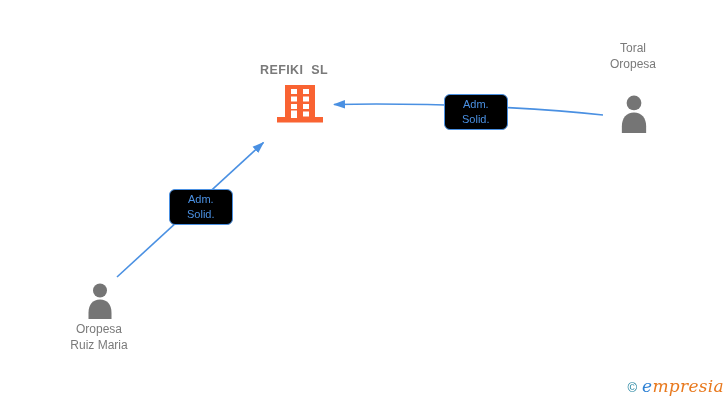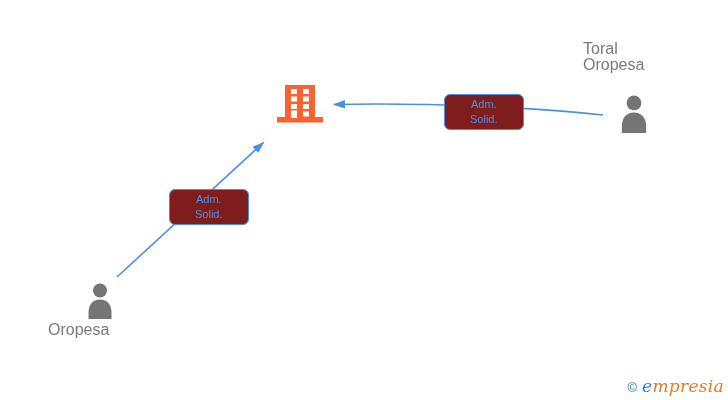--- a/index.html
+++ b/index.html
@@ -14,32 +14,32 @@
   .abs { position: absolute; }
   .edges-svg { position: absolute; left: 0; top: 0; width: 728px; height: 400px; }
   .company-name {
     font-weight: bold;
     font-size: 12.5px;
     letter-spacing: 0.4px;
     text-align: center;
     white-space: pre;
   }
   .person-label {
-    font-size: 16px;
+    font-size: 12px;
     line-height: 15.5px;
-    text-align: left;
+    text-align: center;
   }
   .edge-label {
-    background: #7f1d1d;
+    background: #000000;
     border: 1.6px solid currentColor;
     border-radius: 6px;
     font-size: 11px;
     line-height: 15px;
     text-align: center;
-    padding: 2px 25px;
+    padding: 2px 17px;
   }
   .icon-wrap svg { display: block; }
   .brand {
     font-size: 13px;
     display: flex;
     align-items: baseline;
     gap: 5px;
   }
   .brand .wordmark {
     font-family: "DejaVu Serif", serif;
@@ -56,20 +56,21 @@
   <svg class="edges-svg" viewBox="0 0 728 400" fill="none" style="color: rgb(74, 144, 226);">
     <defs>
       <marker id="arrow" markerUnits="userSpaceOnUse" markerWidth="13" markerHeight="11" refX="11" refY="5" orient="auto">
         <path d="M0,0.8 L12,5 L0,9.2 Z" fill="currentColor" stroke="none"></path>
       </marker>
     </defs>
     <path d="M603 115 C 540 108, 430 102.5, 334 104.5" stroke="currentColor" stroke-width="1.6" marker-end="url(#arrow)"></path>
     <path d="M117 277 L 263.5 142.5" stroke="currentColor" stroke-width="1.6" marker-end="url(#arrow)"></path>
   </svg>
 
+  <div class="abs company-name" style="left: 209px; top: 63px; width: 170px; color: rgb(122, 122, 122);">REFIKI  SL</div>
 
   <div class="abs icon-wrap" style="left: 277px; top: 85px; color: rgb(249, 99, 50);">
     <svg width="46" height="38" viewBox="0 0 46 38">
       <rect x="8" y="0" width="30" height="33" fill="currentColor"></rect>
       <rect x="0" y="32" width="46" height="5.5" fill="currentColor"></rect>
       <g fill="#ffffff">
         <rect x="14" y="4" width="6" height="5"></rect>
         <rect x="26" y="4" width="6" height="5"></rect>
         <rect x="14" y="11.5" width="6" height="5"></rect>
         <rect x="26" y="11.5" width="6" height="5"></rect>
@@ -82,20 +83,21 @@
   </div>
 
   <div class="abs icon-wrap" style="left: 84px; top: 283px; color: rgb(117, 117, 117);">
     <svg width="32" height="36" viewBox="0 0 32 36">
       <circle cx="16" cy="7.5" r="7" fill="currentColor"></circle>
       <path d="M16 16.5 C 8.8 16.5 4.5 21.8 4.5 29.5 L4.5 36 L27.5 36 L27.5 29.5 C27.5 21.8 23.2 16.5 16 16.5 Z" fill="currentColor"></path>
     </svg>
   </div>
   <div class="abs person-label" style="left: 48px; top: 322px; width: 102px; color: rgb(122, 122, 122);">
     <div>Oropesa</div>
+    <div>Ruiz Maria</div>
   </div>
 
   <div class="abs icon-wrap" style="left: 617px; top: 95px; color: rgb(117, 117, 117);">
     <svg width="34" height="38" viewBox="0 0 32 36">
       <circle cx="16" cy="7.5" r="7" fill="currentColor"></circle>
       <path d="M16 16.5 C 8.8 16.5 4.5 21.8 4.5 29.5 L4.5 36 L27.5 36 L27.5 29.5 C27.5 21.8 23.2 16.5 16 16.5 Z" fill="currentColor"></path>
     </svg>
   </div>
   <div class="abs person-label" style="left: 583px; top: 41px; width: 100px; color: rgb(122, 122, 122);">
     <div>Toral</div>

